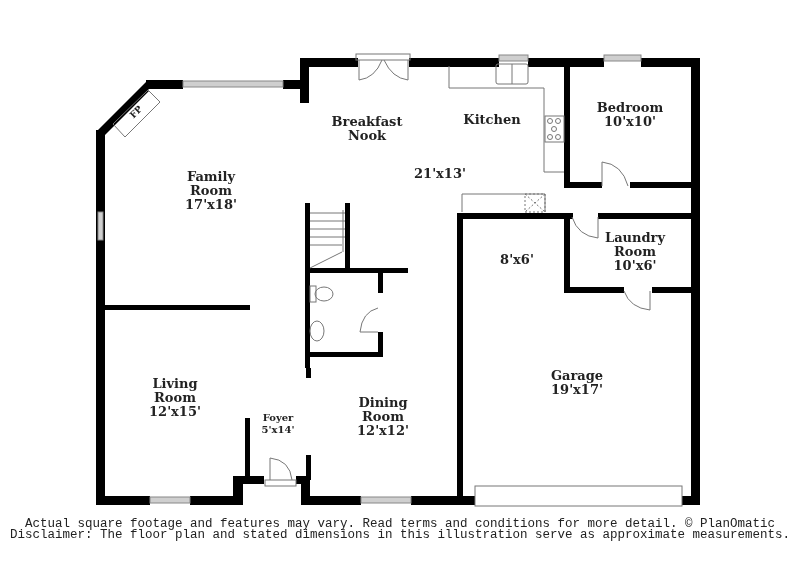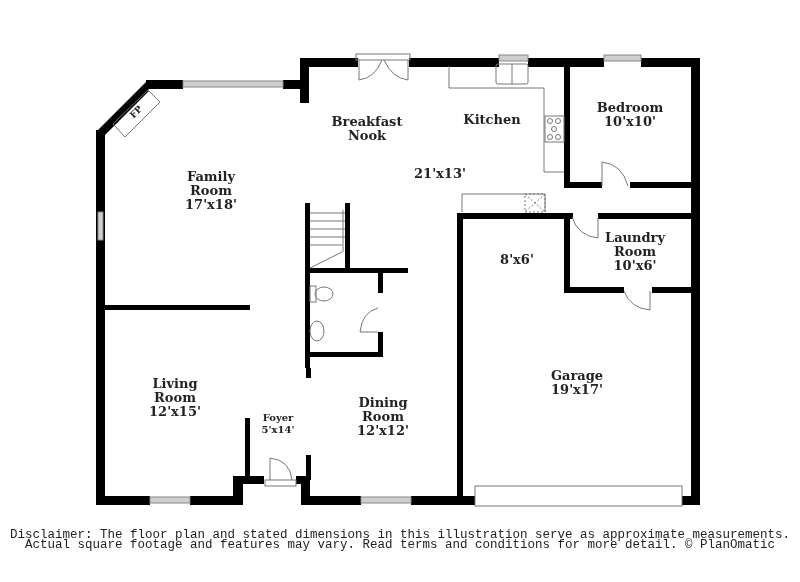--- a/index.html
+++ b/index.html
@@ -161,13 +161,13 @@
 
     <text class="lbl" font-size="13" x="383" y="407">Dining</text>
     <text class="lbl" font-size="13" x="383" y="421">Room</text>
     <text class="lbl" font-size="13" x="383" y="435">12'x12'</text>
 
     <text class="lbl" font-size="9" x="136" y="115" transform="rotate(-45 136 112)">FP</text>
   </g>
 </svg>
 
 <div class="disc" style="top:527px;">Disclaimer: The floor plan and stated dimensions in this illustration serve as approximate measurements.</div>
-<div class="disc" style="top:537px;">Actual square footage and features may vary. Read terms and conditions for more detail. © PlanOmatic</div>
+<div class="disc" style="top:516px;">Actual square footage and features may vary. Read terms and conditions for more detail. © PlanOmatic</div>
 
 </body></html>

